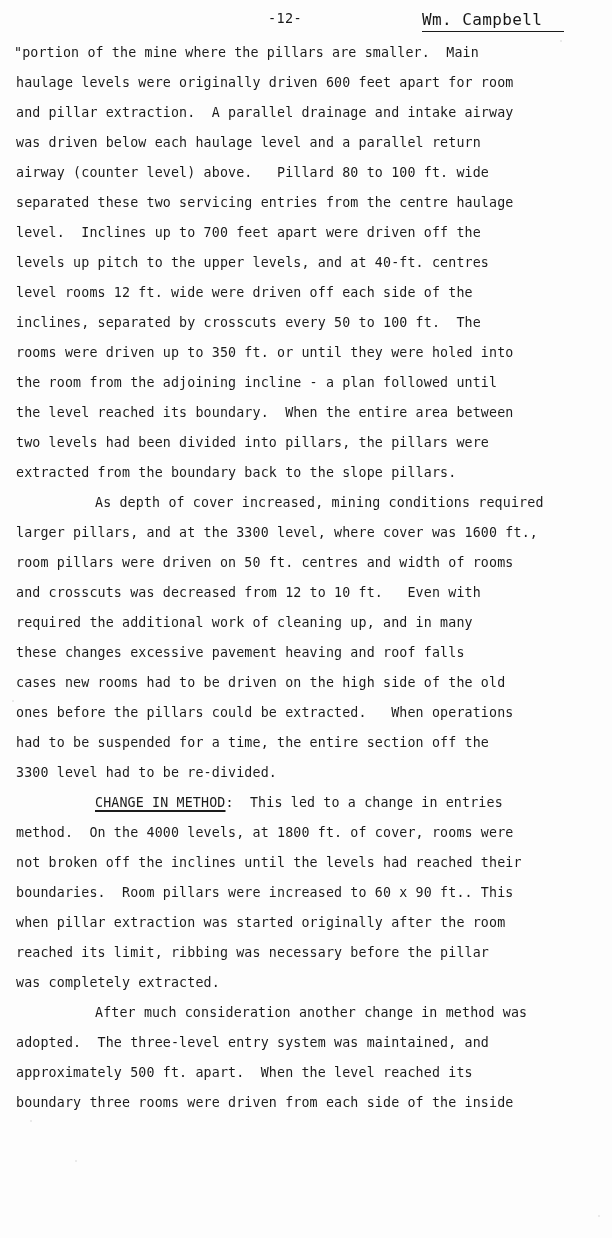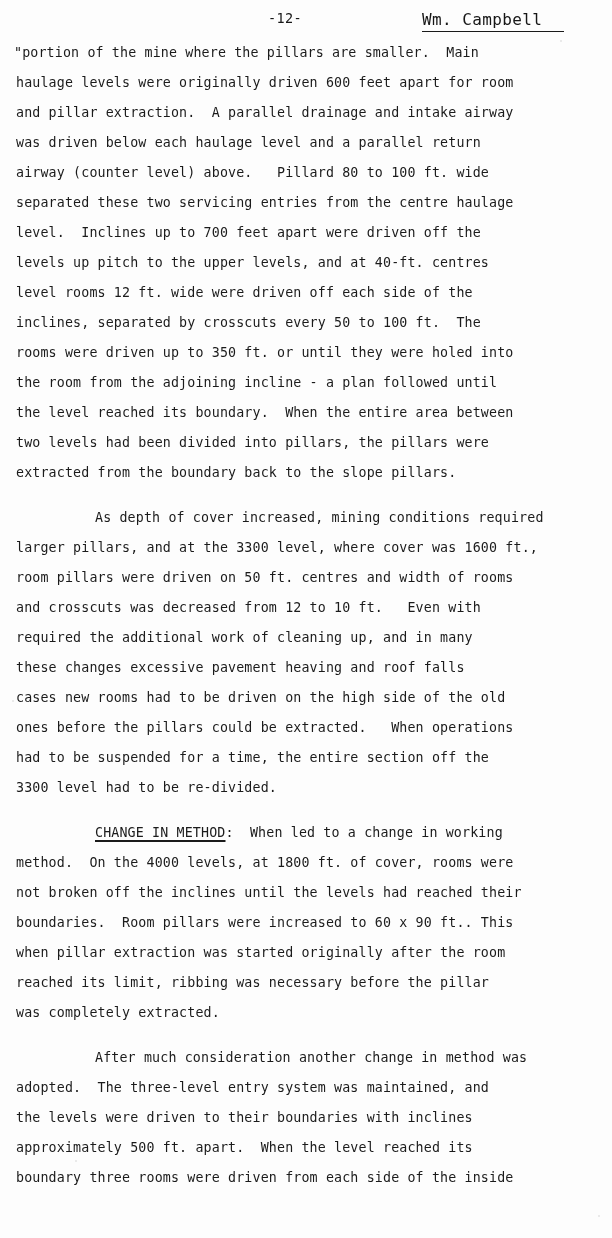--- a/index.html
+++ b/index.html
@@ -68,21 +68,20 @@
   }
 
   
   .line.hang {
     padding-left: 14px;
   }
 
   
   .line.indent {
     padding-left: 95px;
-    margin-top: 15px;
   }
 
   .line .ul {
     text-decoration: underline;
     text-underline-offset: 3px;
     text-decoration-thickness: 1.5px;
   }
 
   
   .speckle {
@@ -123,30 +122,29 @@
       <div class="line indent">As depth of cover increased, mining conditions required</div>
       <div class="line">larger pillars, and at the 3300 level, where cover was 1600 ft.,</div>
       <div class="line">room pillars were driven on 50 ft. centres and width of rooms</div>
       <div class="line">and crosscuts was decreased from 12 to 10 ft.   Even with</div>
       <div class="line">required the additional work of cleaning up, and in many</div>
       <div class="line">these changes excessive pavement heaving and roof falls</div>
       <div class="line">cases new rooms had to be driven on the high side of the old</div>
       <div class="line">ones before the pillars could be extracted.   When operations</div>
       <div class="line">had to be suspended for a time, the entire section off the</div>
       <div class="line">3300 level had to be re-divided.</div>
-      <div class="line indent"><span class="ul">CHANGE IN METHOD</span><span>:  When led to a change in working</span></div>
+      <div class="line indent"><span class="ul">CHANGE IN METHOD</span><span>:  This led to a change in entries</span></div>
       <div class="line">method.  On the 4000 levels, at 1800 ft. of cover, rooms were</div>
       <div class="line">not broken off the inclines until the levels had reached their</div>
       <div class="line">boundaries.  Room pillars were increased to 60 x 90 ft.. This</div>
       <div class="line">when pillar extraction was started originally after the room</div>
       <div class="line">reached its limit, ribbing was necessary before the pillar</div>
       <div class="line">was completely extracted.</div>
       <div class="line indent">After much consideration another change in method was</div>
       <div class="line">adopted.  The three-level entry system was maintained, and</div>
-      <div class="line">the levels were driven to their boundaries with inclines</div>
       <div class="line">approximately 500 ft. apart.  When the level reached its</div>
       <div class="line">boundary three rooms were driven from each side of the inside</div>
     </div>
 
 <div class="speckle" style="left: 75px; top: 1160px;"></div>
     <div class="speckle" style="left: 598px; top: 1215px;"></div>
     <div class="speckle" style="left: 30px; top: 1120px;"></div>
     <div class="speckle" style="left: 560px; top: 40px;"></div>
     <div class="speckle" style="left: 12px; top: 700px;"></div>
   </div>

